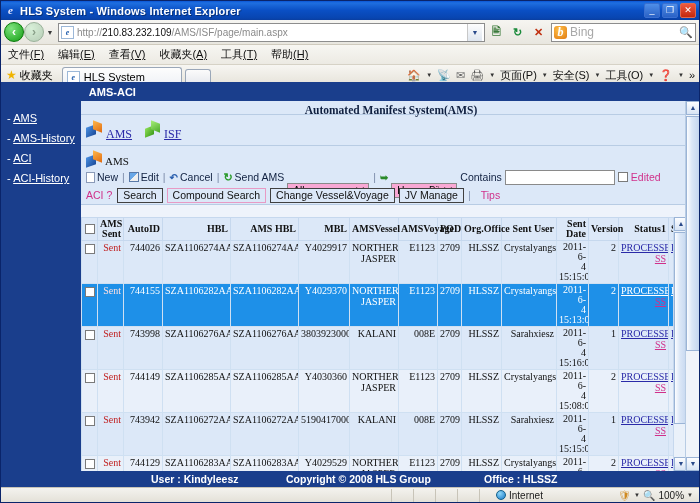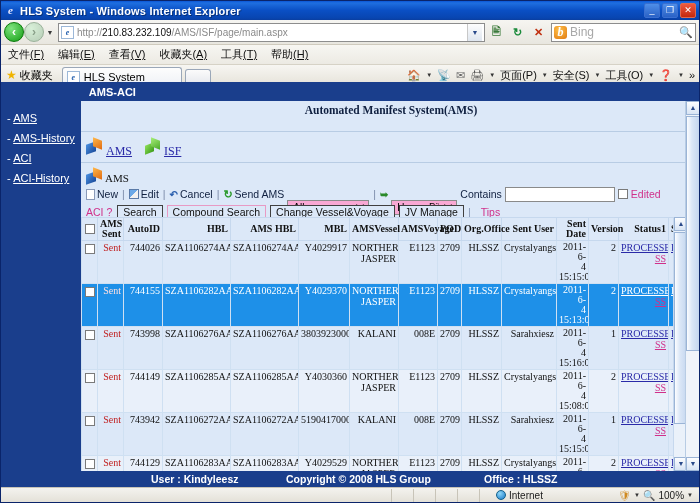--- a/index.html
+++ b/index.html
@@ -197,21 +197,21 @@
     overflow: hidden;
   }
   #content-inner {
     position: relative;
     width: 620px; height: 370px;
     background: #eef3fb;
   }
 
   
   #app-title {
-    height: 31px; line-height: 19px;
+    height: 14px; line-height: 19px;
     text-align: center;
     font-weight: bold; font-size: 11.5px;
     font-family: "Liberation Serif", serif;
     color: #102040;
     background: #dce8f8;
     border-bottom: 1px solid #b8cce4;
   }
 
   
   #module-row {

